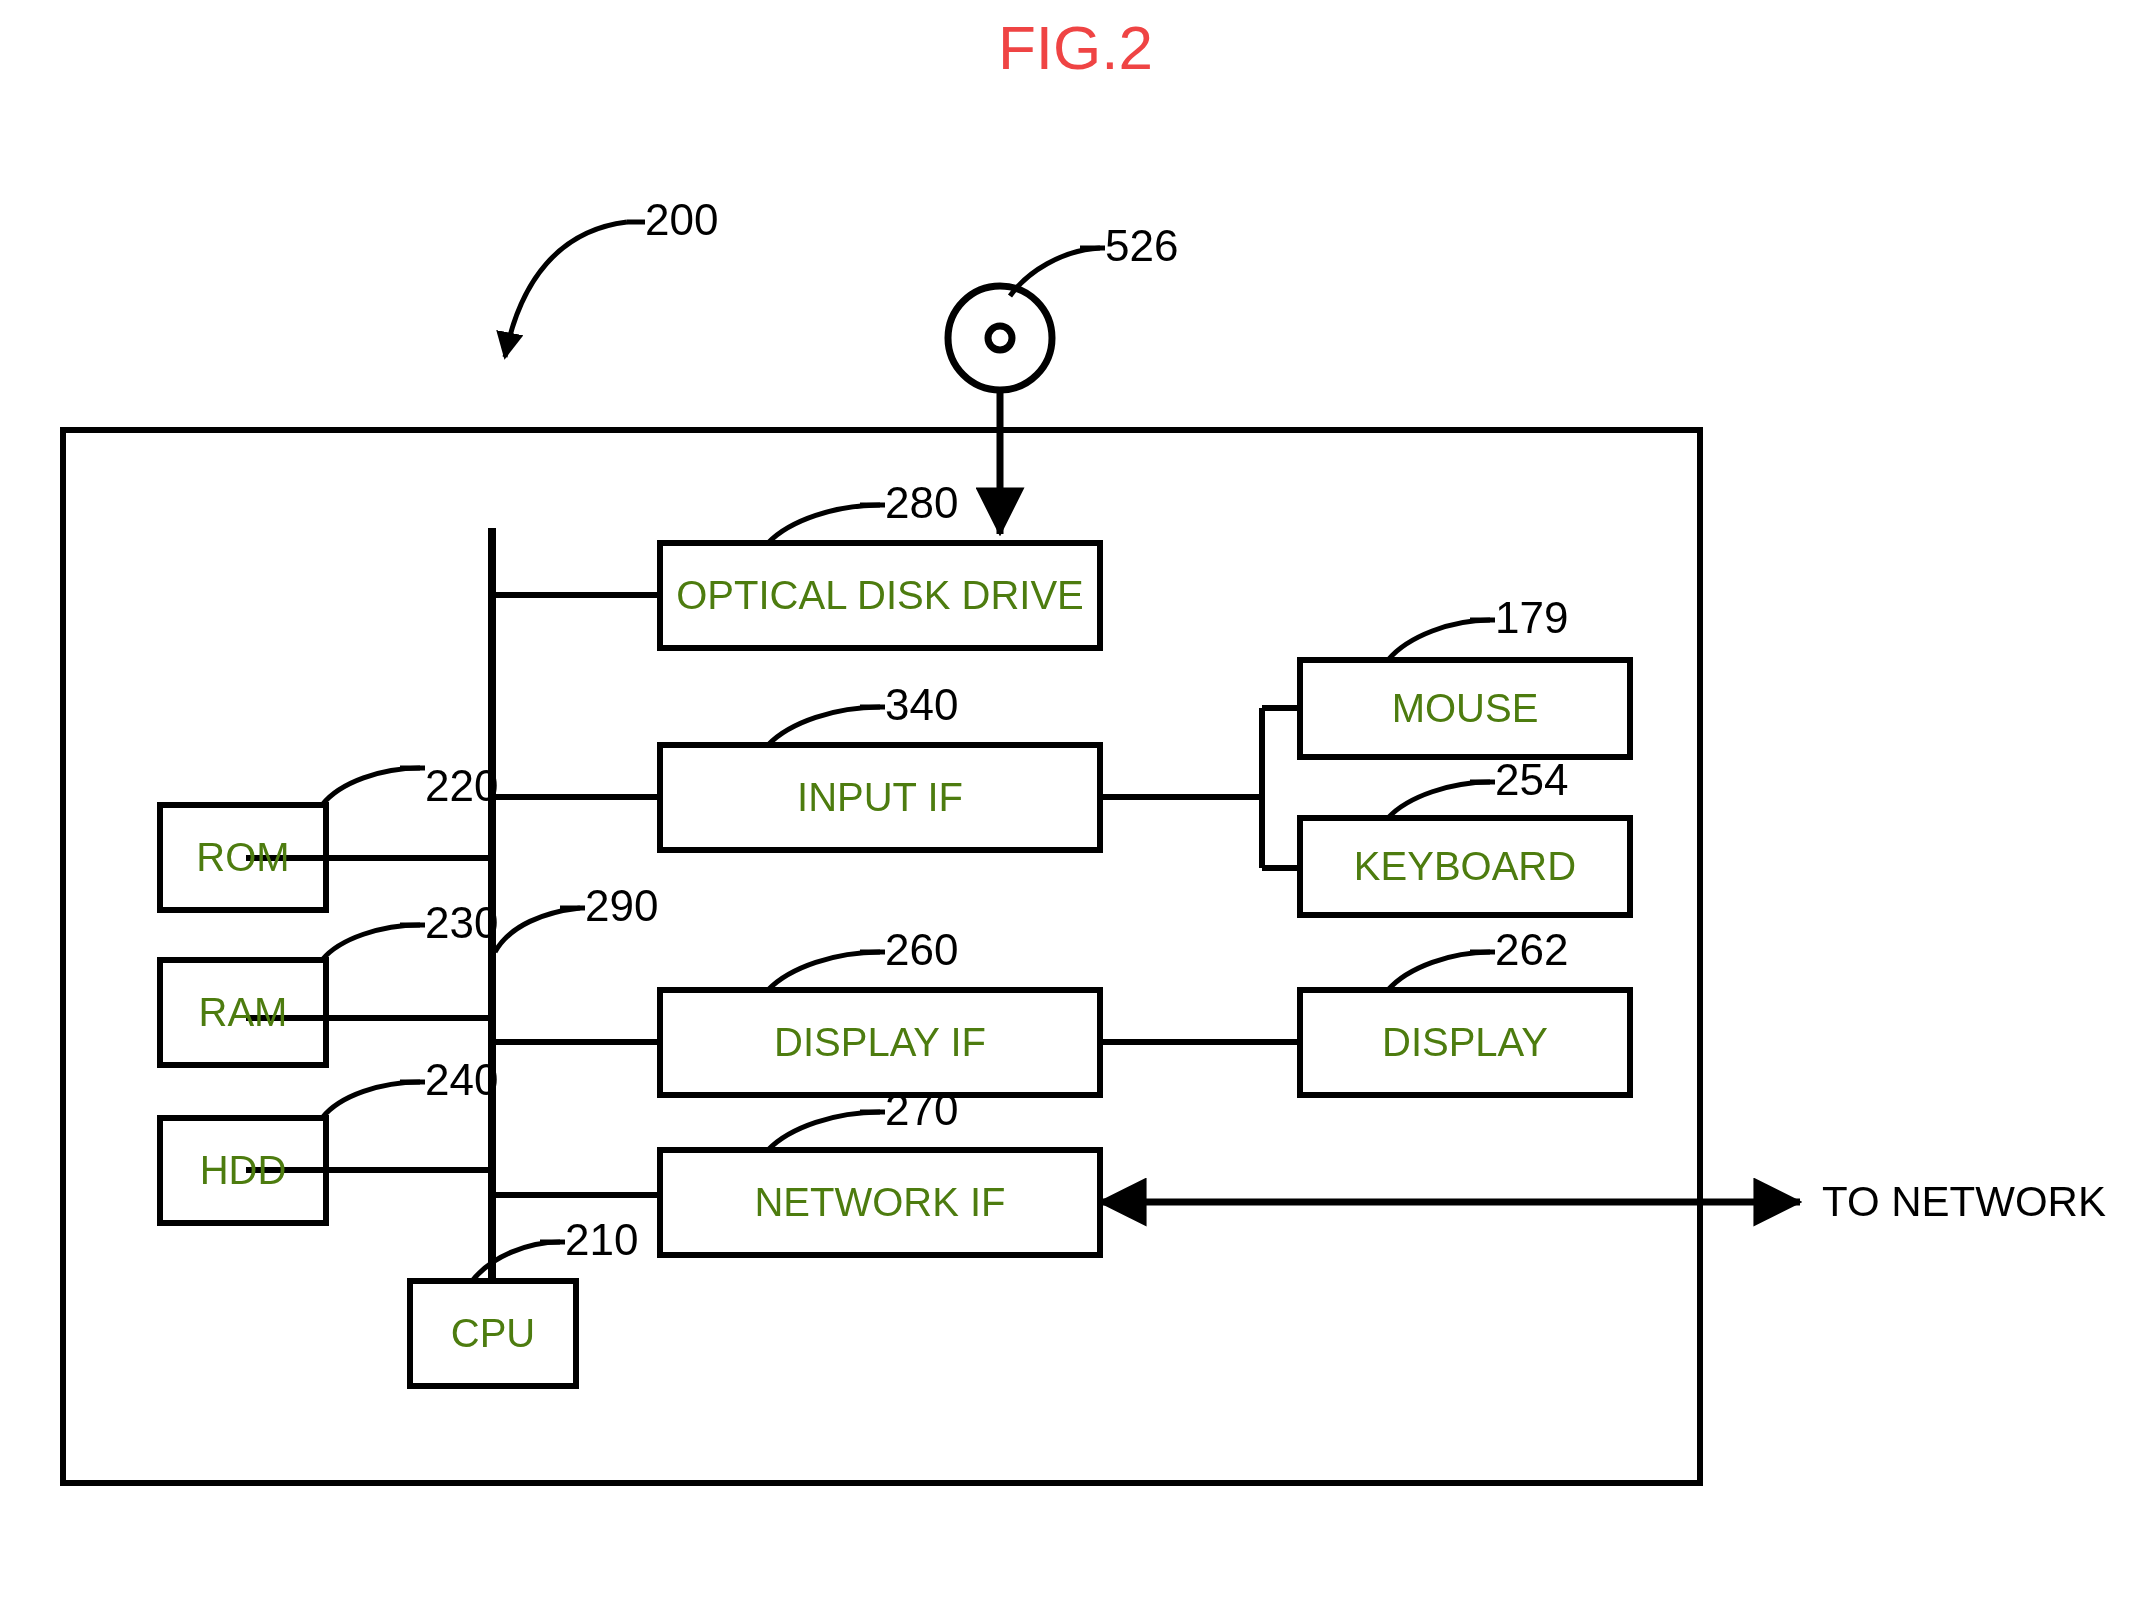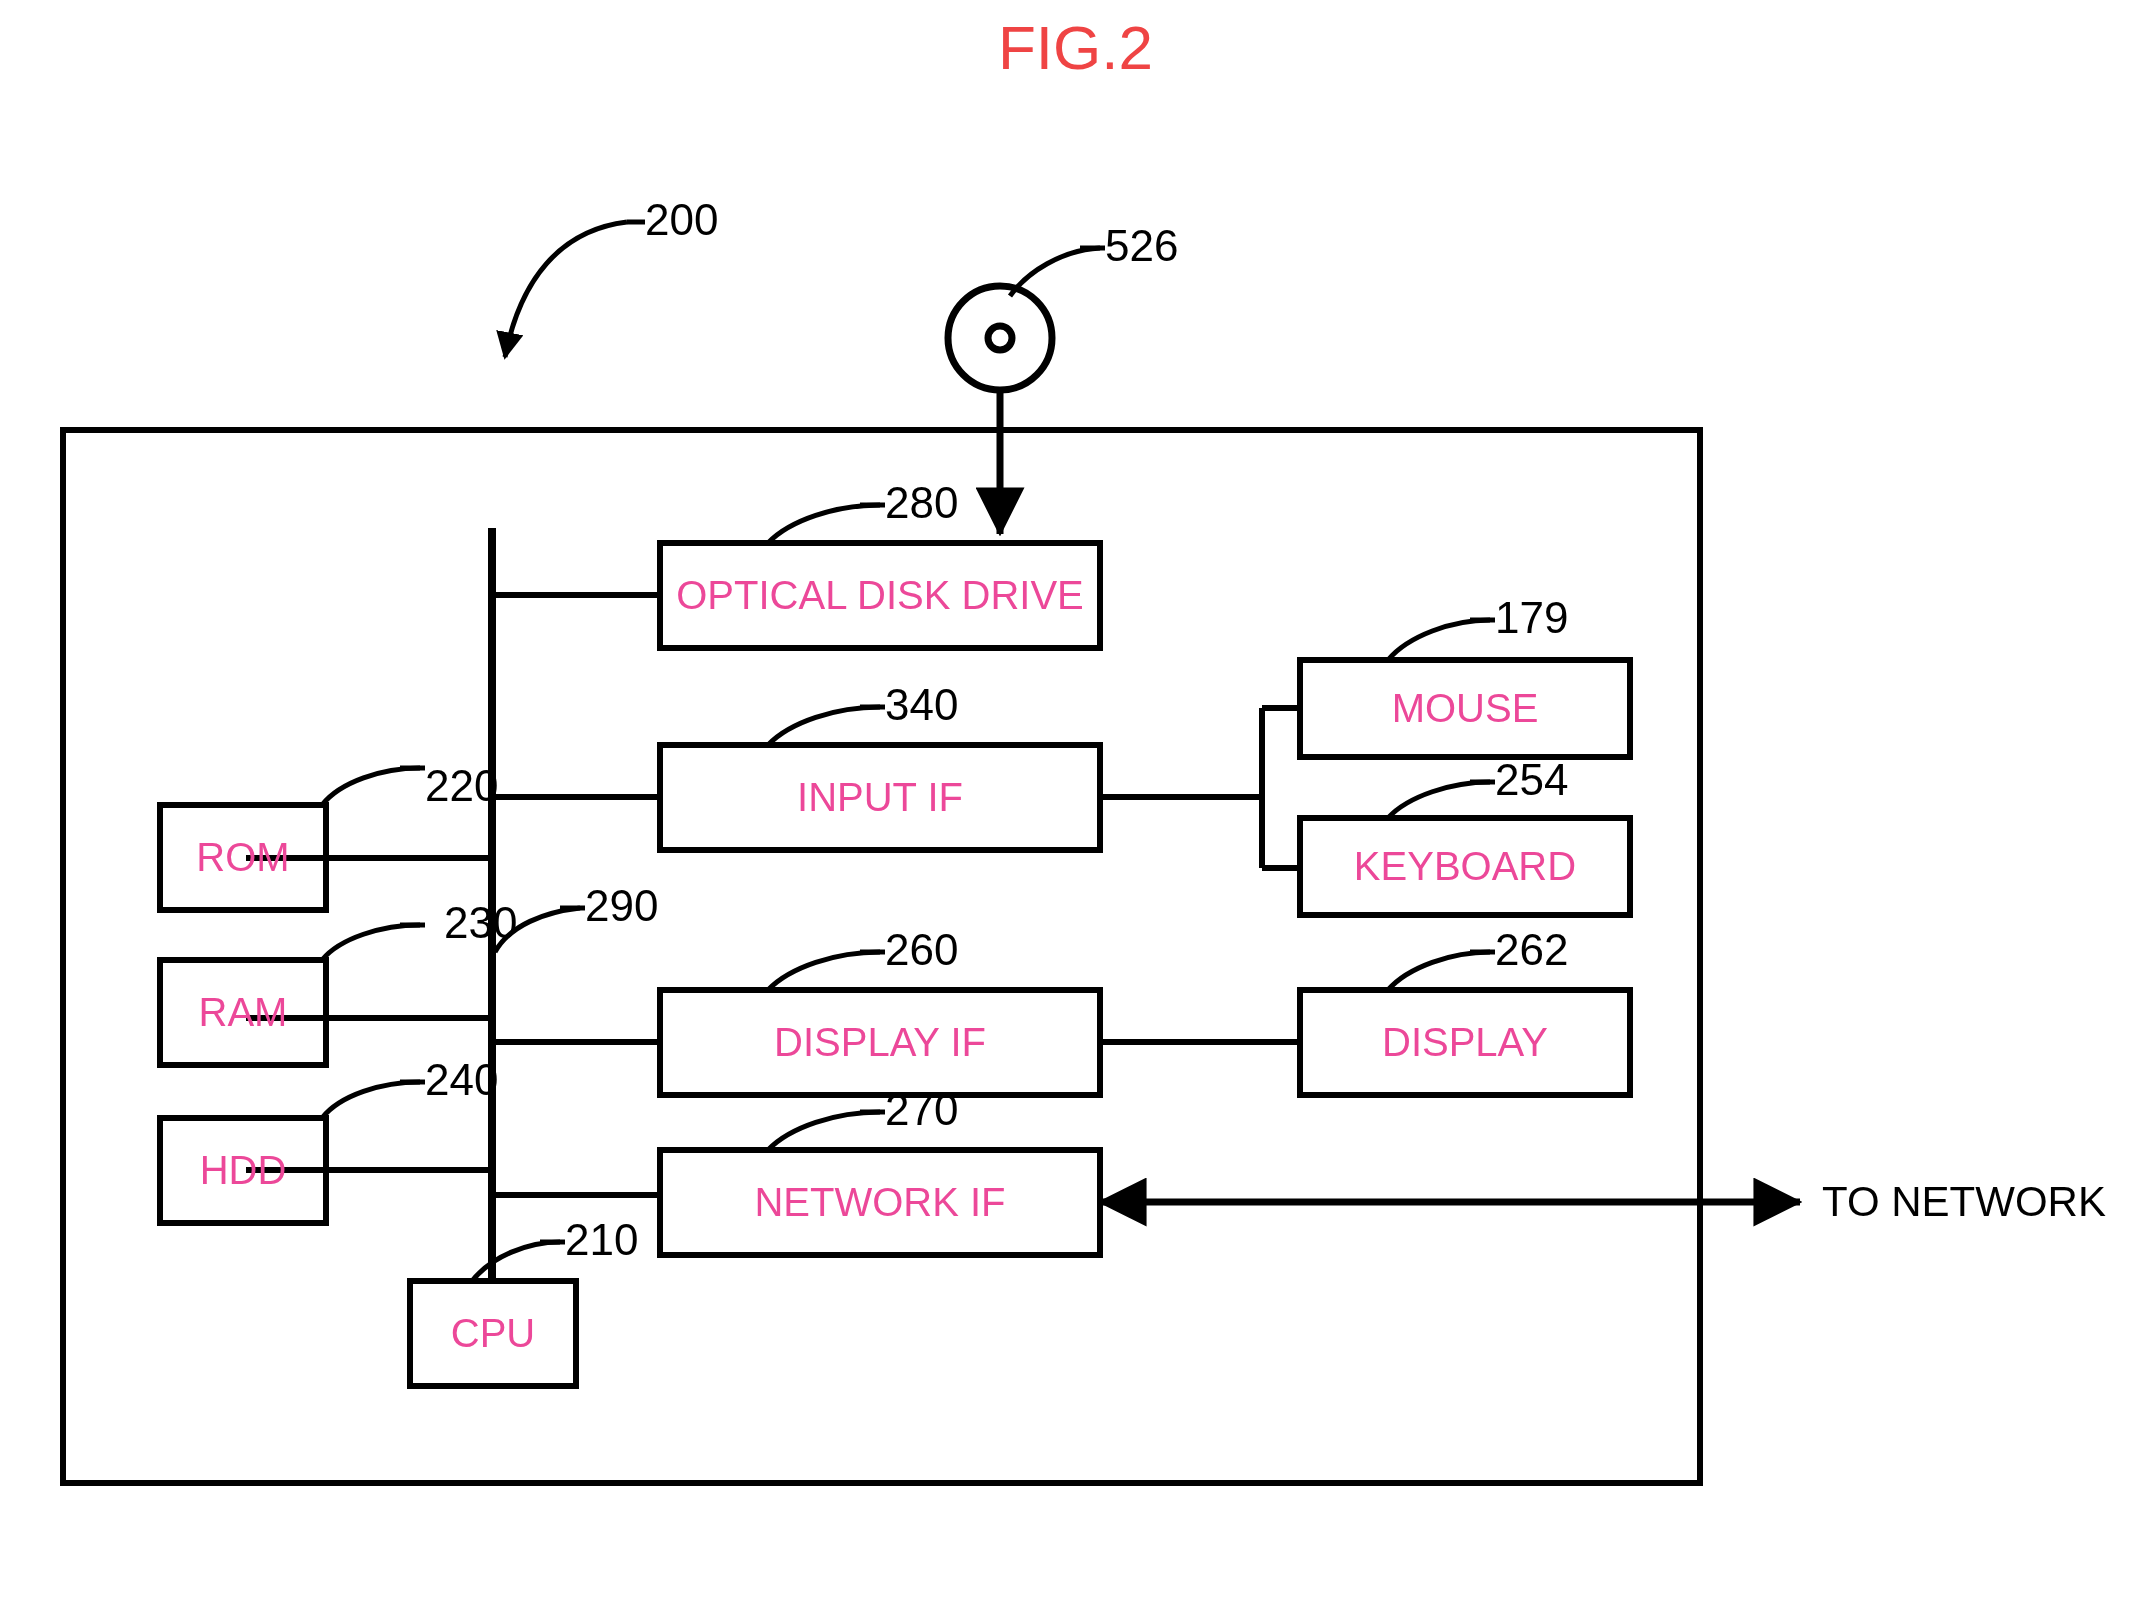--- a/index.html
+++ b/index.html
@@ -39,21 +39,21 @@
     font-family: "Liberation Sans", sans-serif;
     letter-spacing: 0px;
     color: #ef4444;
   }
   .blk-label {
     position: absolute;
     display: flex;
     align-items: center;
     justify-content: center;
     font-size: 40px;
-    color: #ec4899;
+    color: #4d7c0f;
     font-family: "Liberation Sans", sans-serif;
     white-space: nowrap;
     pointer-events: none;
   }
   .ref-num {
     position: absolute;
     font-size: 44px;
     color: #000000;
     font-family: "Liberation Sans", sans-serif;
     white-space: nowrap;
@@ -195,21 +195,21 @@
   <div class="ref-num" style="left:885px; top:478px;">280</div>
 
   <div class="ref-num" style="left:1495px; top:593px;">179</div>
 
   <div class="ref-num" style="left:885px; top:680px;">340</div>
 
   <div class="ref-num" style="left:425px; top:741px;margin-top:20px;">220</div>
 
   <div class="ref-num" style="left:1495px; top:755px;">254</div>
 
-  <div class="ref-num" style="left:425px; top:898px;margin-left:19px;">230</div>
+  <div class="ref-num" style="left:425px; top:898px;">230</div>
 
   <div class="ref-num" style="left:585px; top:881px;">290</div>
 
   <div class="ref-num" style="left:885px; top:925px;">260</div>
 
   <div class="ref-num" style="left:1495px; top:925px;">262</div>
 
   <div class="ref-num" style="left:425px; top:1055px;">240</div>
 
   <div class="ref-num" style="left:885px; top:1085px;">270</div>

